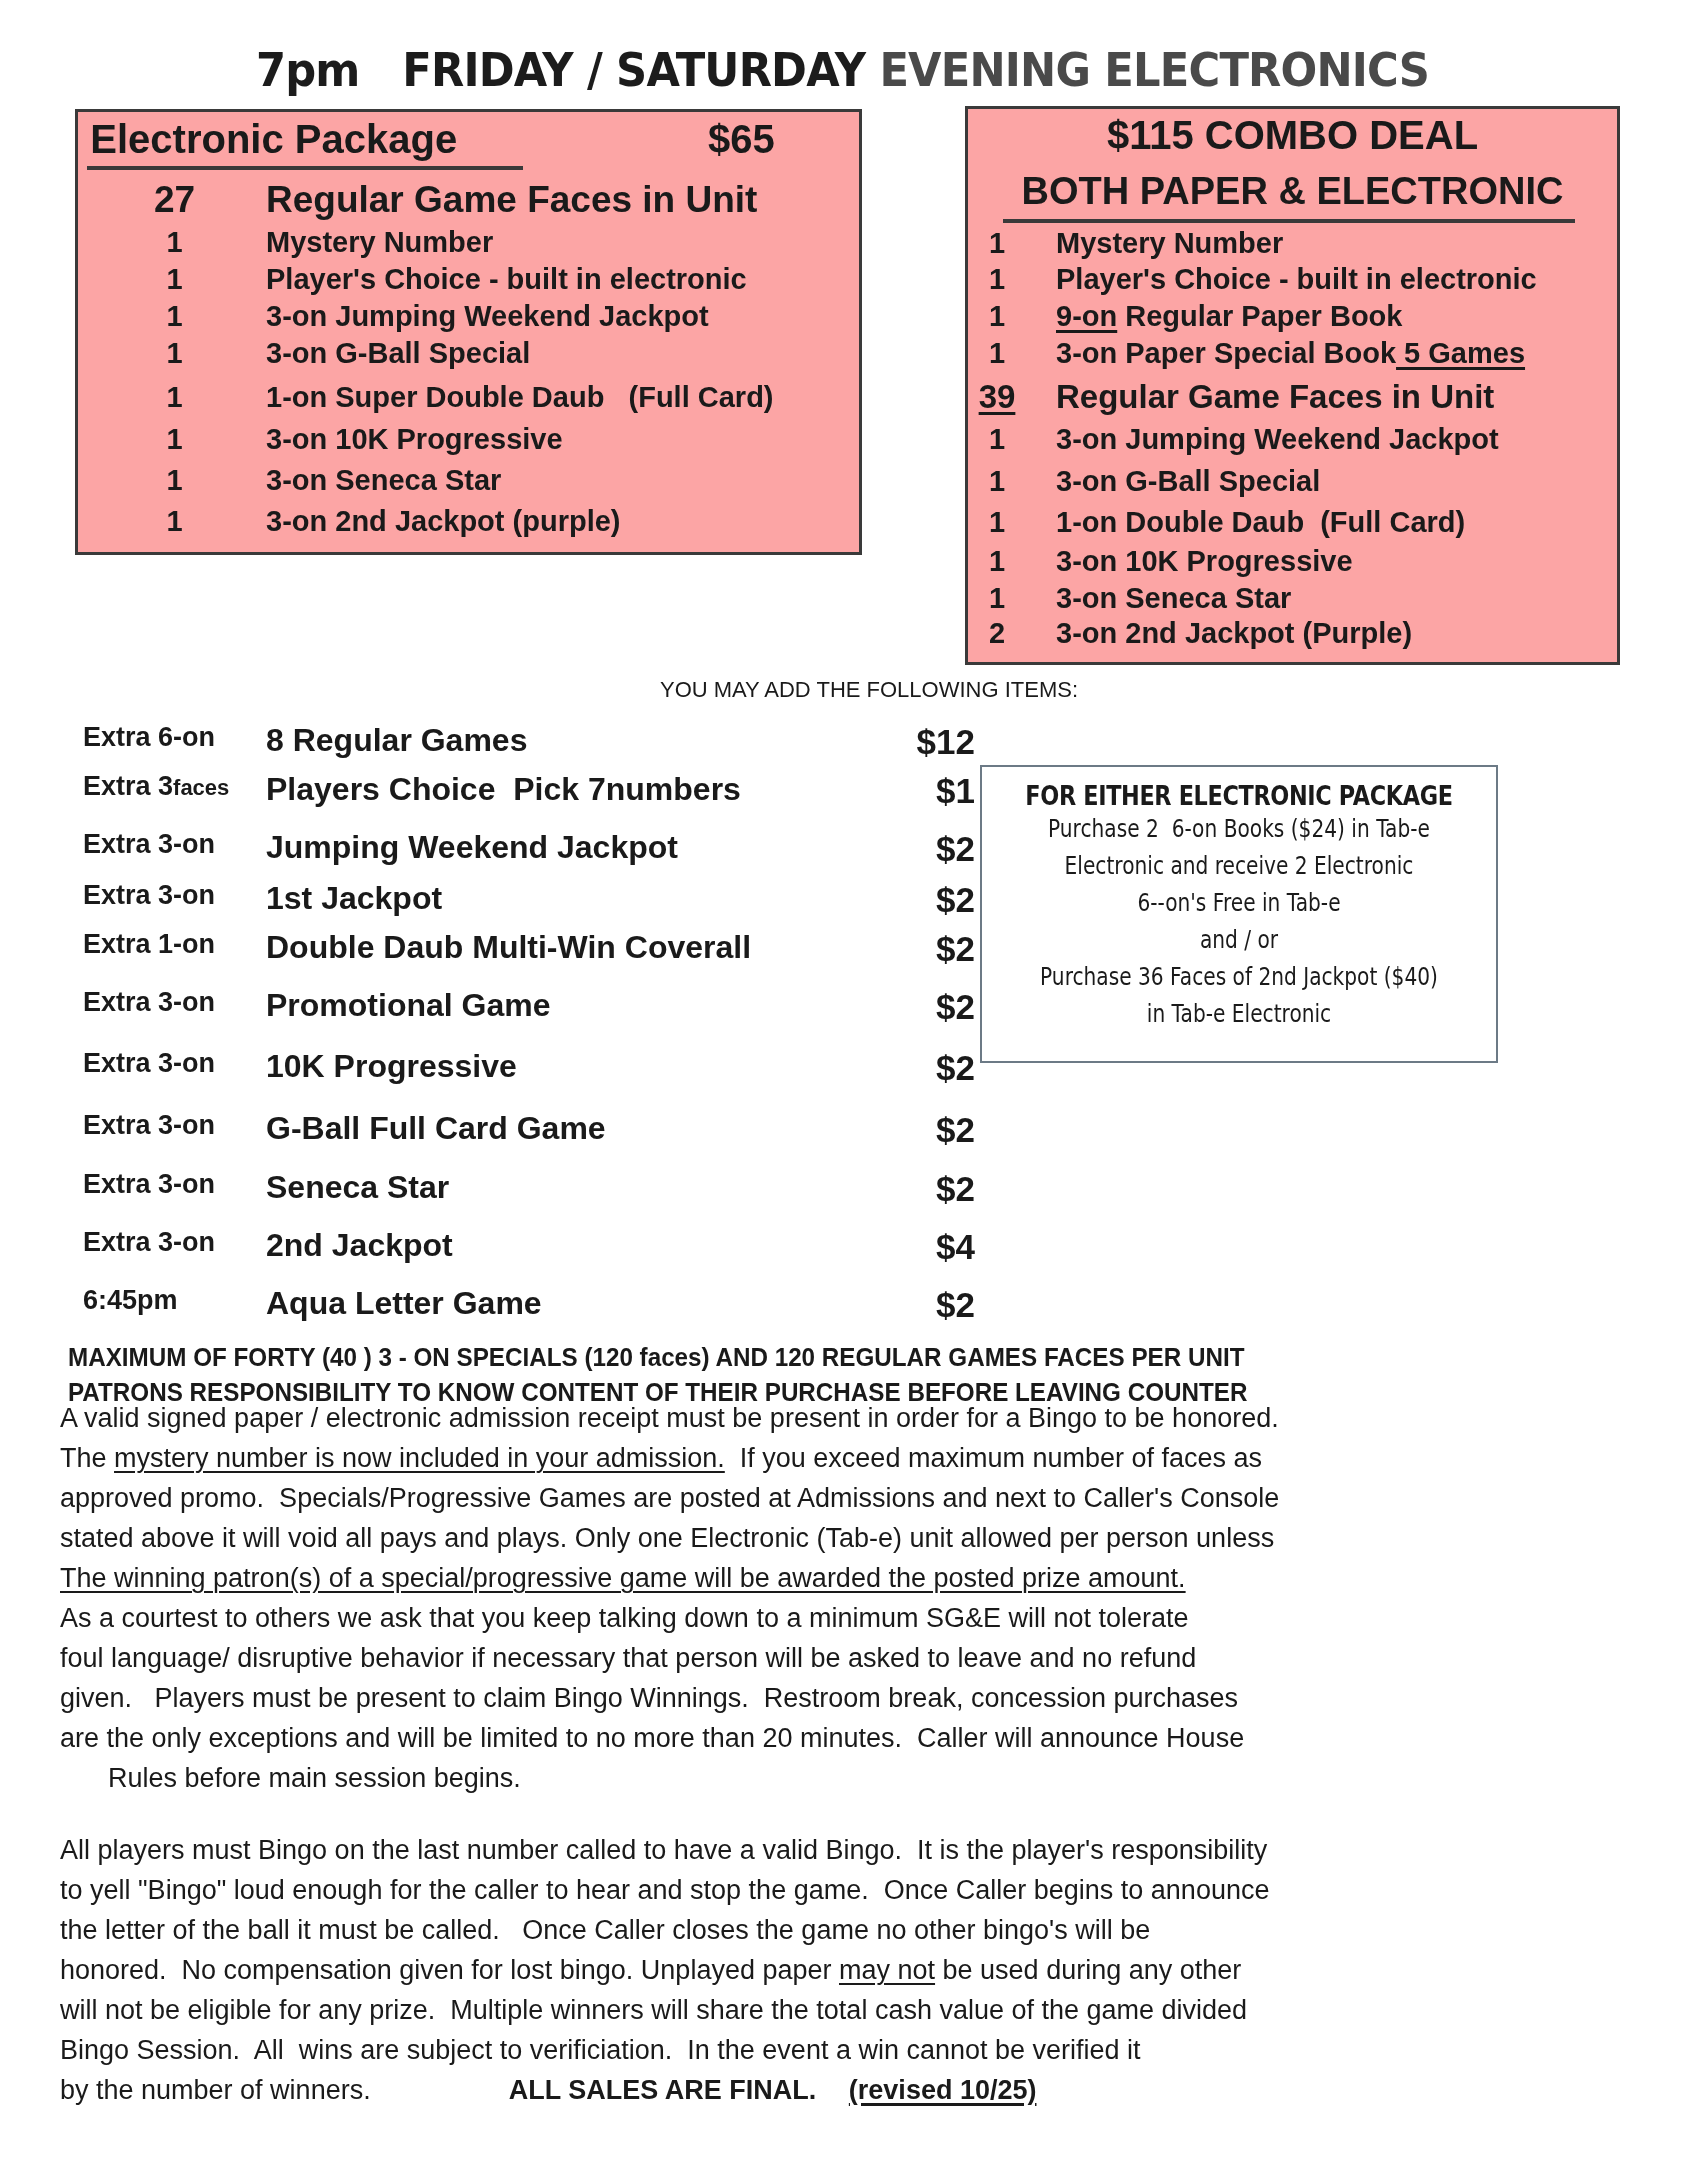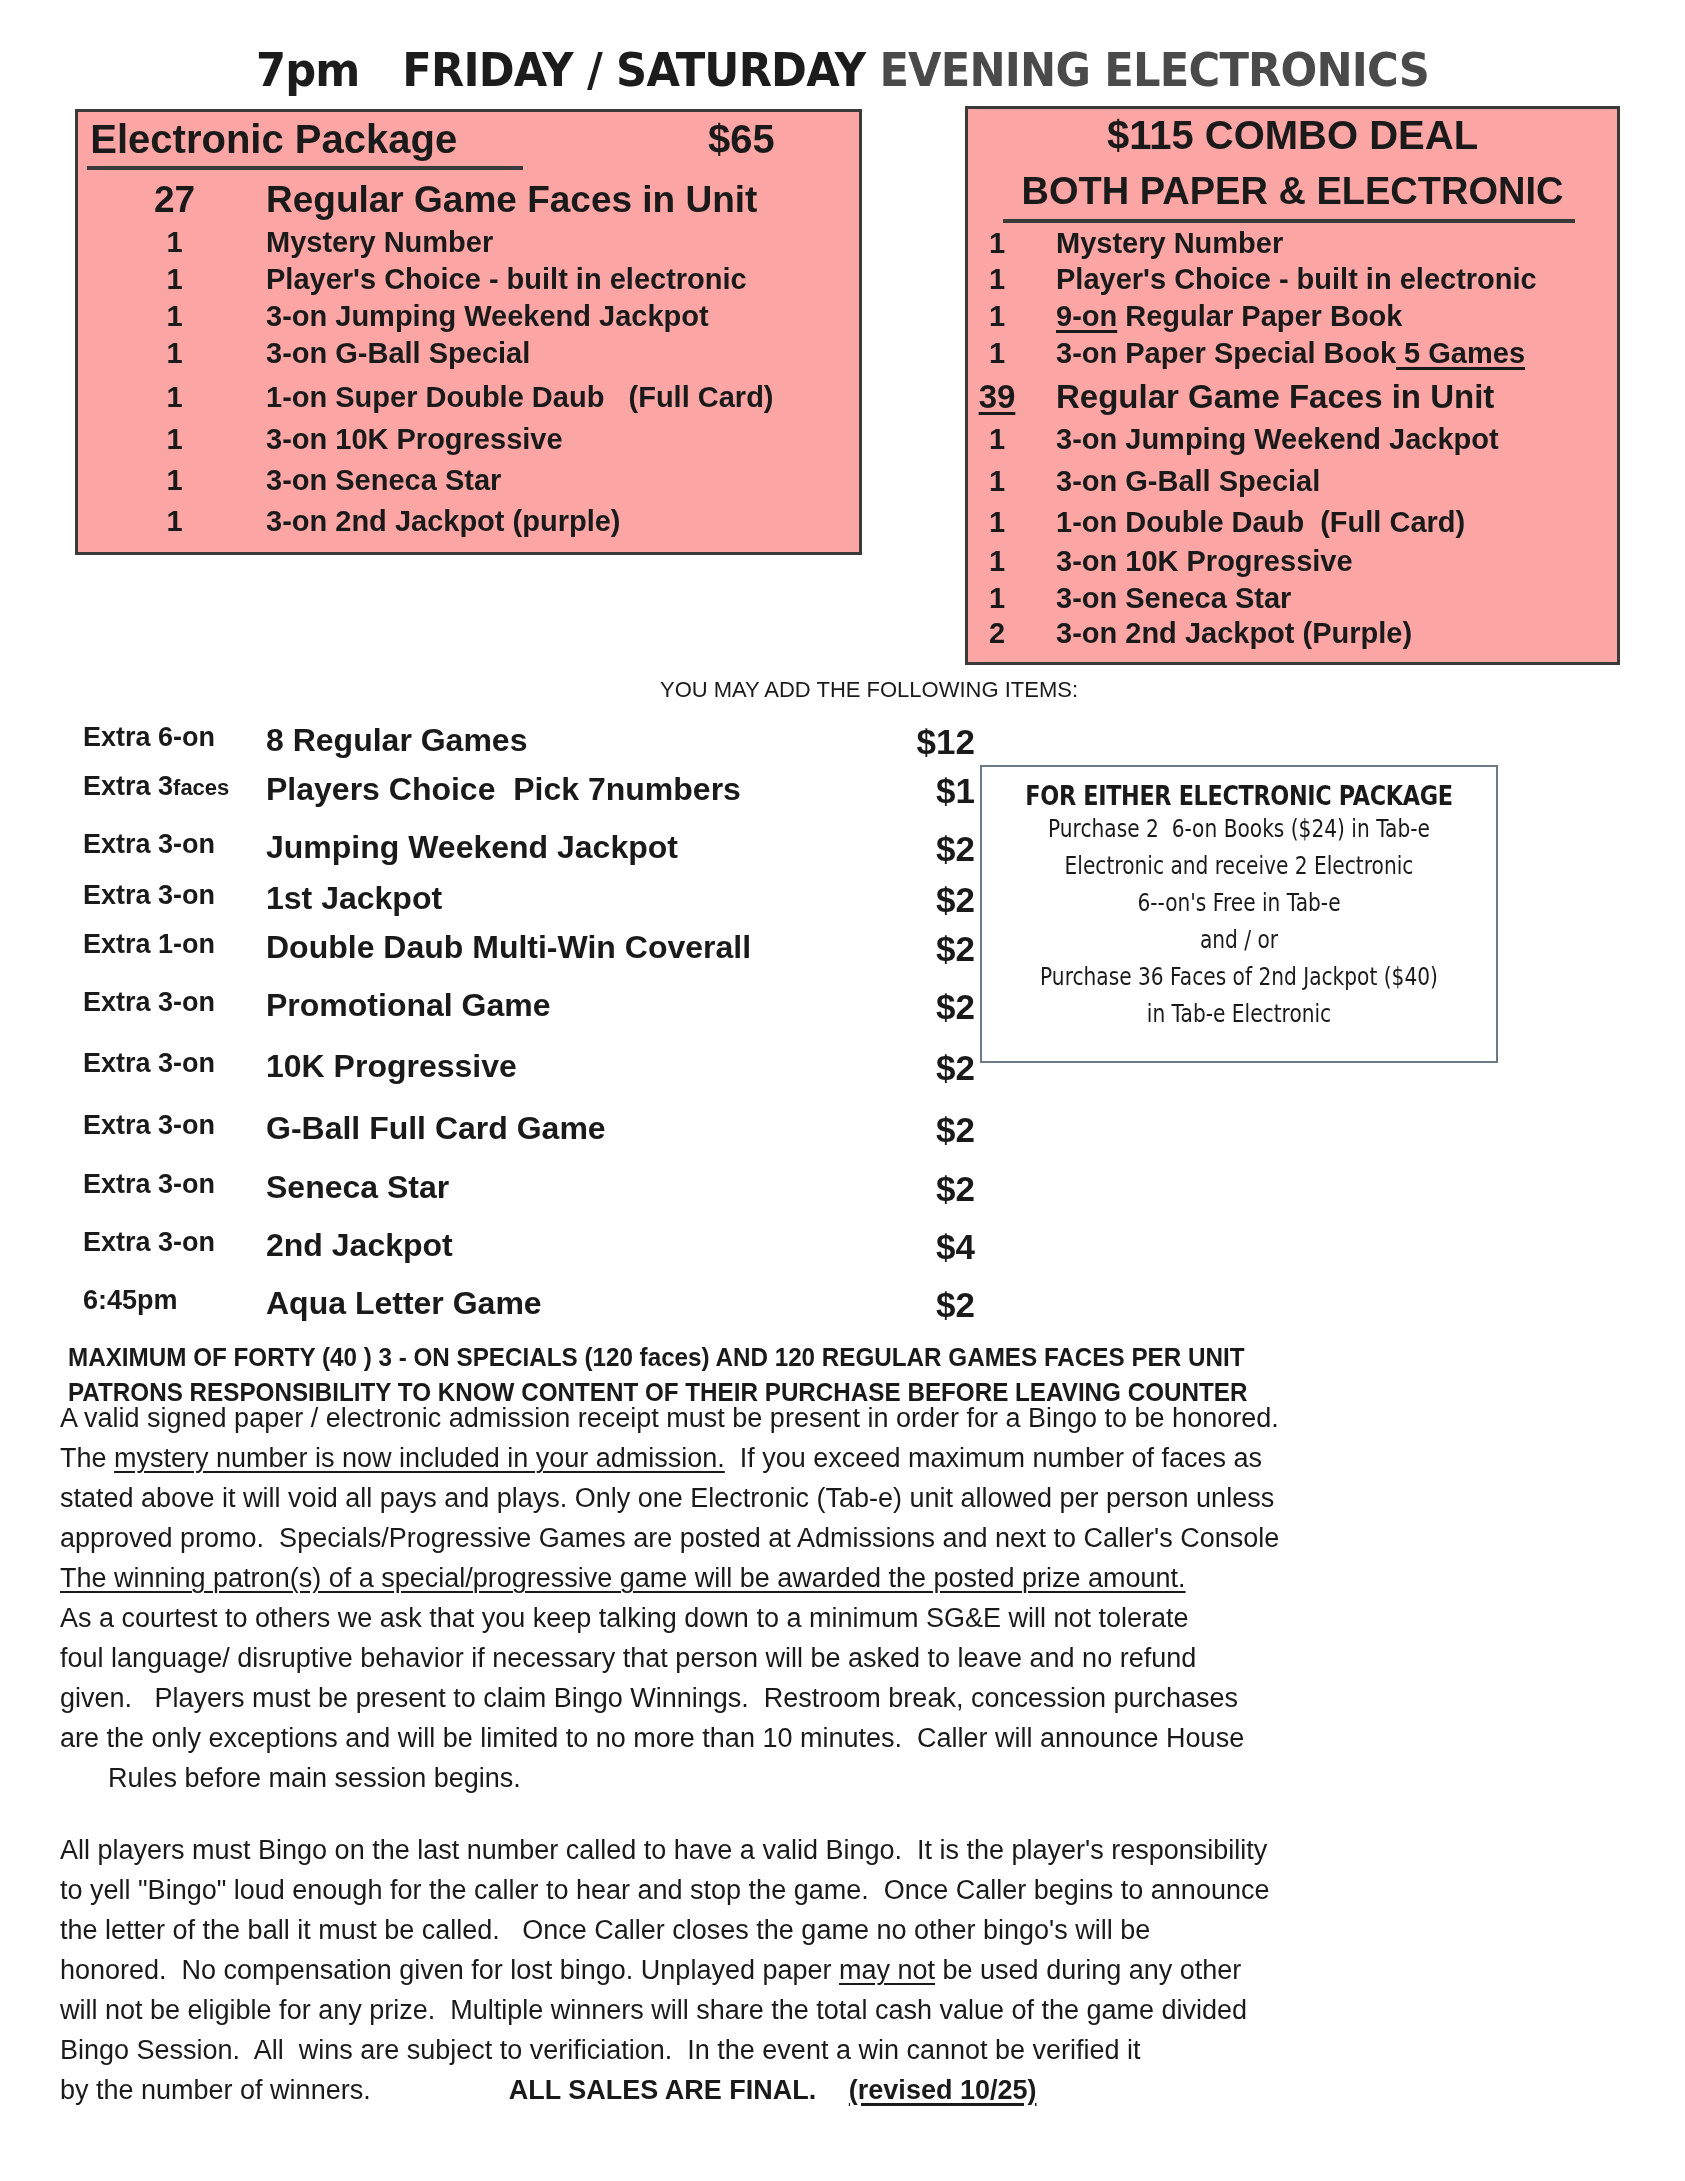--- a/index.html
+++ b/index.html
@@ -235,27 +235,27 @@
   <div class="promo-line">Purchase 36 Faces of 2nd Jackpot ($40)</div>
   <div class="promo-line">in Tab-e Electronic</div>
 </div>
 
 <div class="abs rules-bold" style="top:1343px;">MAXIMUM OF FORTY (40 ) 3 - ON SPECIALS  (120 faces) AND 120 REGULAR GAMES FACES PER UNIT</div>
 <div class="abs rules-bold" style="top:1378px;">PATRONS RESPONSIBILITY TO KNOW CONTENT OF THEIR PURCHASE BEFORE LEAVING COUNTER</div>
 
 <div class="abs para" style="top:1398px;">
   <p><span style="white-space: pre;">A valid signed paper / electronic admission receipt must be present in order for a Bingo to be honored.</span></p>
   <p><span style="white-space: pre;">The </span><span style="white-space: pre; text-decoration: underline 1.8px; text-underline-offset: 3.5px;">mystery number is now included in your admission.</span><span style="white-space: pre;">  If you exceed maximum number of faces as</span></p>
+  <p><span style="white-space: pre;">approved promo.  Specials/Progressive Games are posted at Admissions and next to Caller's Console</span></p>
   <p><span style="white-space: pre;">stated above it will void all pays and plays. Only one Electronic (Tab-e) unit allowed per person unless</span></p>
-  <p><span style="white-space: pre;">approved promo.  Specials/Progressive Games are posted at Admissions and next to Caller's Console</span></p>
   <p><span style="white-space: pre;"></span><span style="white-space: pre; text-decoration: underline 1.8px; text-underline-offset: 3.5px;">The winning patron(s) of a special/progressive game will be awarded the posted prize amount.</span><span style="white-space: pre;"></span></p>
   <p><span style="white-space: pre;">As a courtest to others we ask that you keep talking down to a minimum SG&amp;E will not tolerate</span></p>
   <p><span style="white-space: pre;">foul language/ disruptive behavior if necessary that person will be asked to leave and no refund</span></p>
   <p><span style="white-space: pre;">given.   Players must be present to claim Bingo Winnings.  Restroom break, concession purchases</span></p>
-  <p><span style="white-space: pre;">are the only exceptions and will be limited to no more than 10 minutes.  Caller will announce House</span></p>
+  <p><span style="white-space: pre;">are the only exceptions and will be limited to no more than 20 minutes.  Caller will announce House</span></p>
   <p><span style="white-space: pre; margin-left: 48px;">Rules before main session begins.</span></p>
 </div>
 
 <div class="abs para" style="top:1830px;">
   <p><span style="white-space: pre;">All players must Bingo on the last number called to have a valid Bingo.  It is the player's responsibility</span></p>
   <p><span style="white-space: pre;">to yell "Bingo" loud enough for the caller to hear and stop the game.  Once Caller begins to announce</span></p>
   <p><span style="white-space: pre;">the letter of the ball it must be called.   Once Caller closes the game no other bingo's will be</span></p>
   <p><span style="white-space: pre;">honored.  No compensation given for lost bingo. Unplayed paper </span><span style="white-space: pre; text-decoration: underline 1.8px; text-underline-offset: 3.5px;">may not</span><span style="white-space: pre;"> be used during any other</span></p>
   <p><span style="white-space: pre;">will not be eligible for any prize.  Multiple winners will share the total cash value of the game divided</span></p>
   <p><span style="white-space: pre;">Bingo Session.  All  wins are subject to verificiation.  In the event a win cannot be verified it</span></p>

